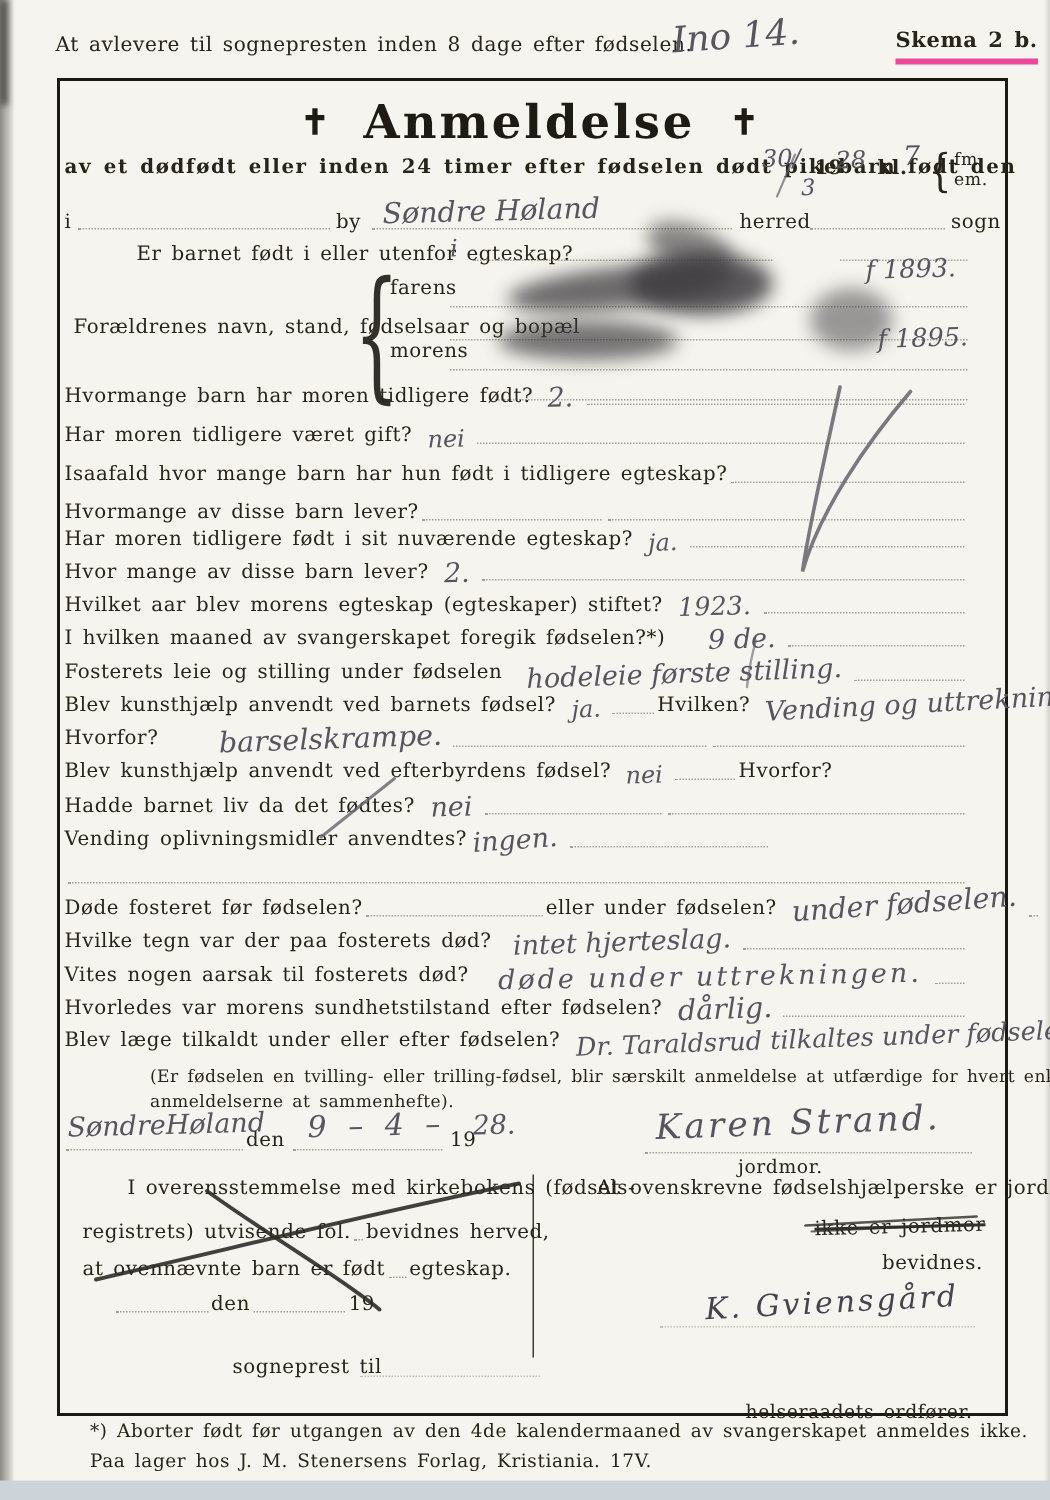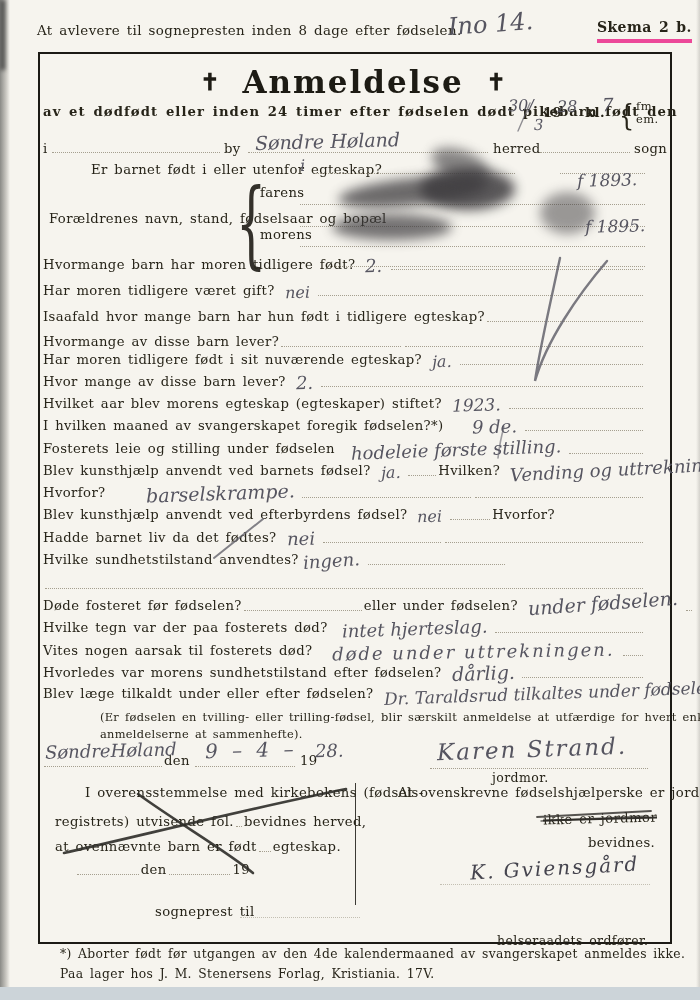--- a/index.html
+++ b/index.html
@@ -165,21 +165,21 @@
     <span class="p">Hvorfor?</span>
     <span style="flex:1 1 auto;"></span>
   </div>
   <div class="row" style="top:526px">
     <span class="p">Hadde barnet liv da det fødtes?</span>
     <span class="hw" style="font-size:18px;">nei</span>
     <span class="leader gap120"></span>
     <span class="leader"></span>
   </div>
   <div class="row" style="top:548px">
-    <span class="p">Hvilke sundhetstilstand anvendtes?</span>
+    <span class="p">Vending oplivningsmidler anvendtes?</span>
     <span class="hw" style="font-size:18px;margin-left:4px;transform:rotate(-4deg);">ingen.</span>
     <span class="leader" style="max-width:240px;"></span>
     <span style="flex:1 1 auto;"></span>
   </div>
 
   <div class="dline" style="left:45px;top:588px;width:598px;"></div>
 
   <div class="row" style="top:594px">
     <span class="p">Døde fosteret før fødselen?</span>
     <span class="leader gap120"></span>

